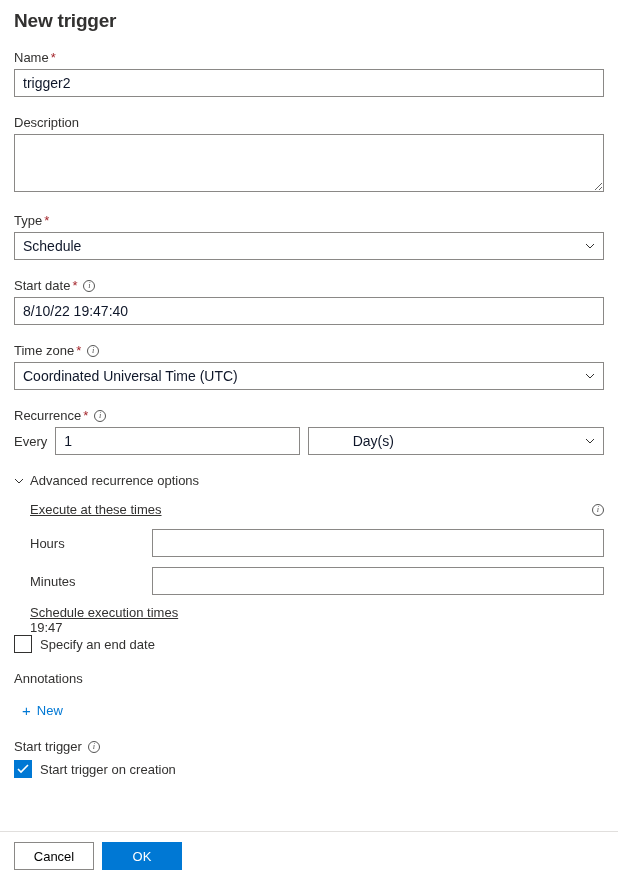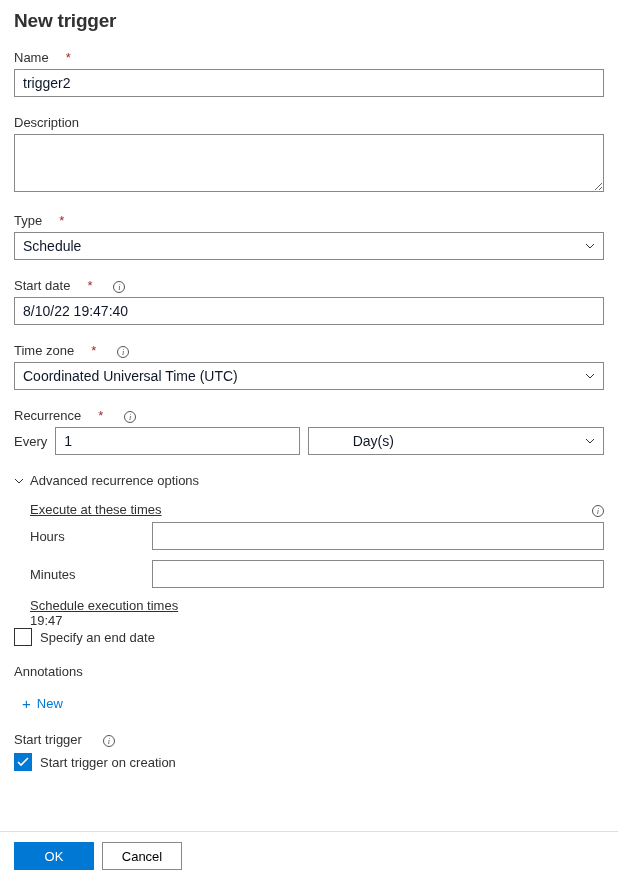--- a/index.html
+++ b/index.html
@@ -17,24 +17,23 @@
   }
   h1 {
     font-size: 19px;
     font-weight: 600;
     margin: 0 0 18px 0;
     letter-spacing: -0.2px;
   }
   .field { margin-bottom: 18px; }
   .label-row {
     display: flex;
-    align-items: flex-end;
+    align-items: center;
     margin-bottom: 4px;
     font-size: 13px;
-    gap: 15px;
   }
   .label-row .req { color: #a4262c; margin-left: 2px; }
   .info-icon {
     display: inline-flex;
     align-items: center;
     justify-content: center;
     width: 12px; height: 12px;
     border: 1px solid #555;
     border-radius: 50%;
     font-size: 8.5px;
@@ -86,23 +85,23 @@
     gap: 6px;
     margin: 10px 0 14px 0;
     font-size: 13px;
     cursor: pointer;
   }
   .adv-header .chev-down svg { display: block; }
   .sub-block { margin-left: 16px; }
   .underline { text-decoration: underline; }
   .exec-head {
     display: flex;
-    align-items: flex-end;
+    align-items: center;
     justify-content: space-between;
-    margin-bottom: 5px;
+    margin-bottom: 12px;
   }
   .time-row {
     display: flex;
     align-items: center;
     margin-bottom: 10px;
   }
   .time-row .time-label { width: 122px; }
   .time-row input { flex: 1; }
   .sched-block { margin-top: 8px; margin-bottom: 0; }
   .check-row {
@@ -302,15 +301,15 @@
       <svg width="12" height="10" viewBox="0 0 12 10">
           <path d="M1 5l3 3 7-7" stroke="#fff" stroke-width="1.6" fill="none"></path>
         </svg>
     </span>
     <span>Start trigger on creation</span>
   </div>
 
 </div>
 
 <div class="footer">
+  <button class="btn">Cancel</button>
   <button class="btn primary">OK</button>
-  <button class="btn">Cancel</button>
 </div>
 
 </body></html>

